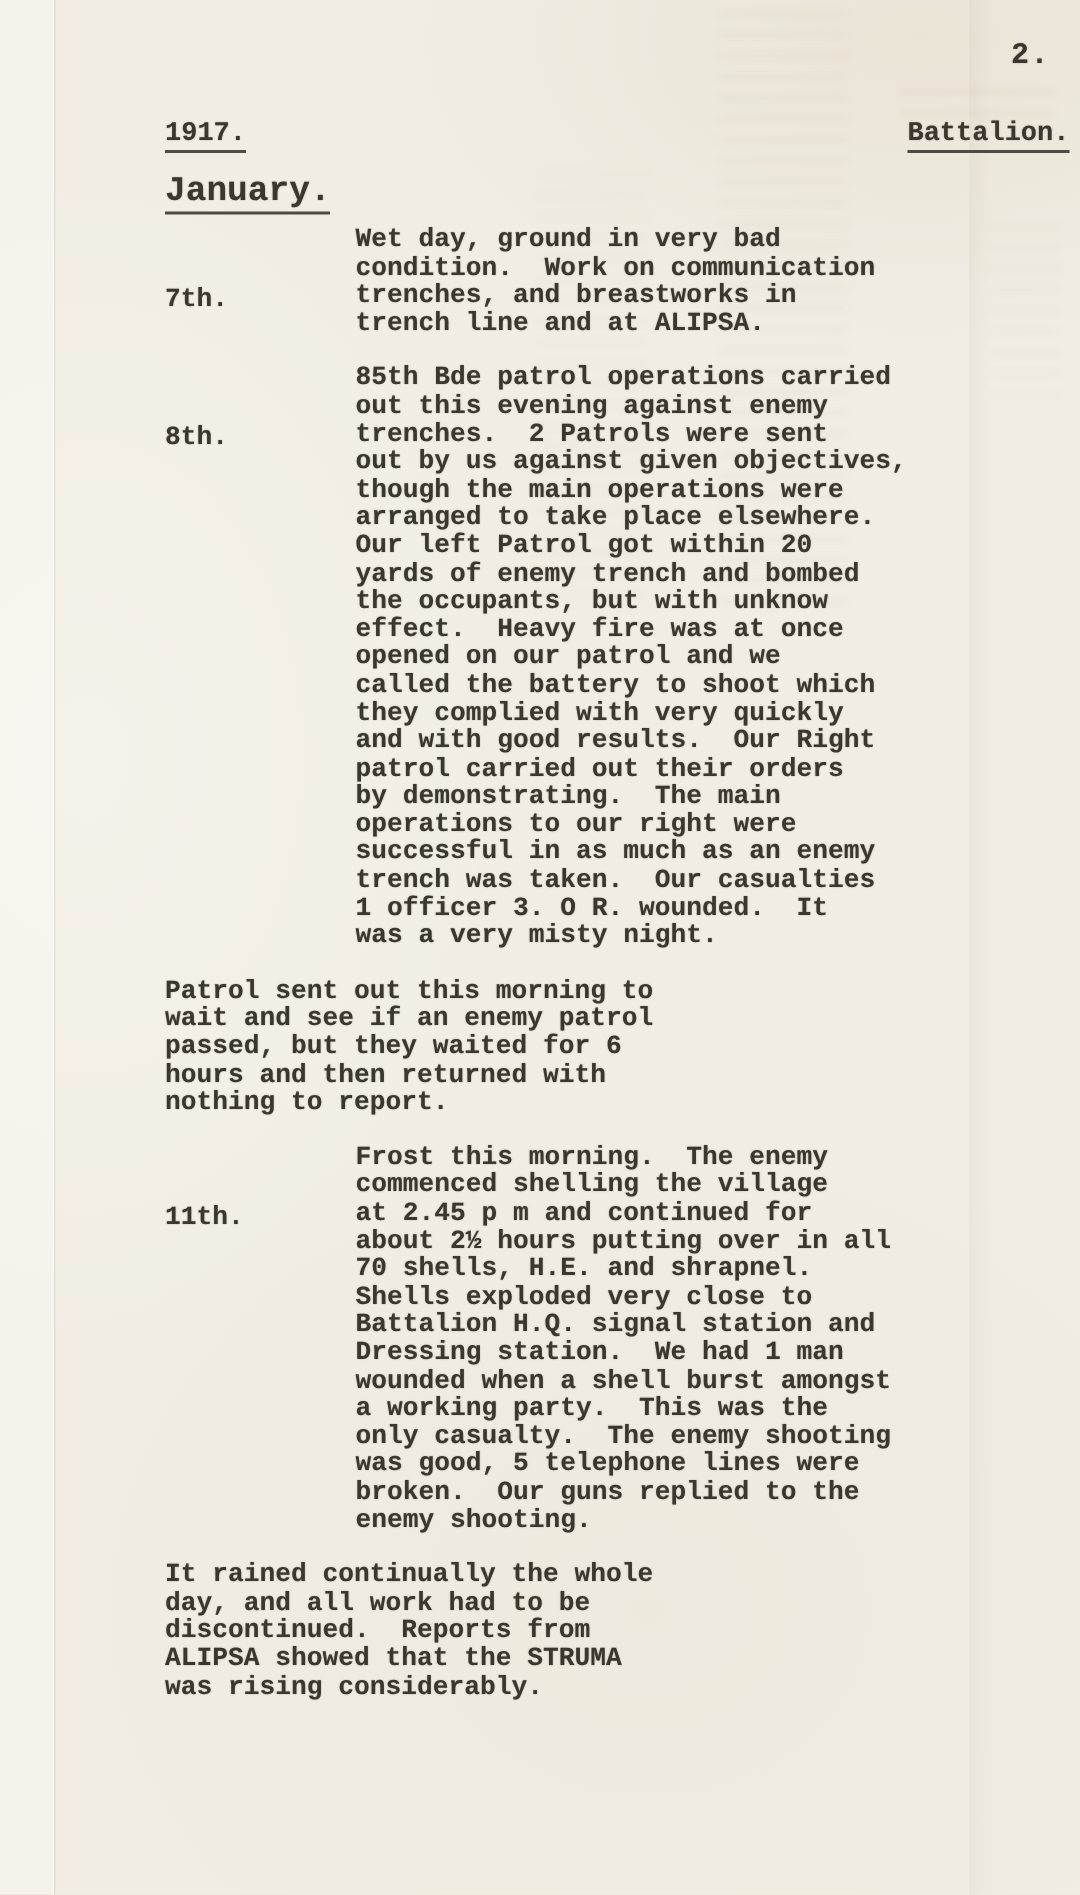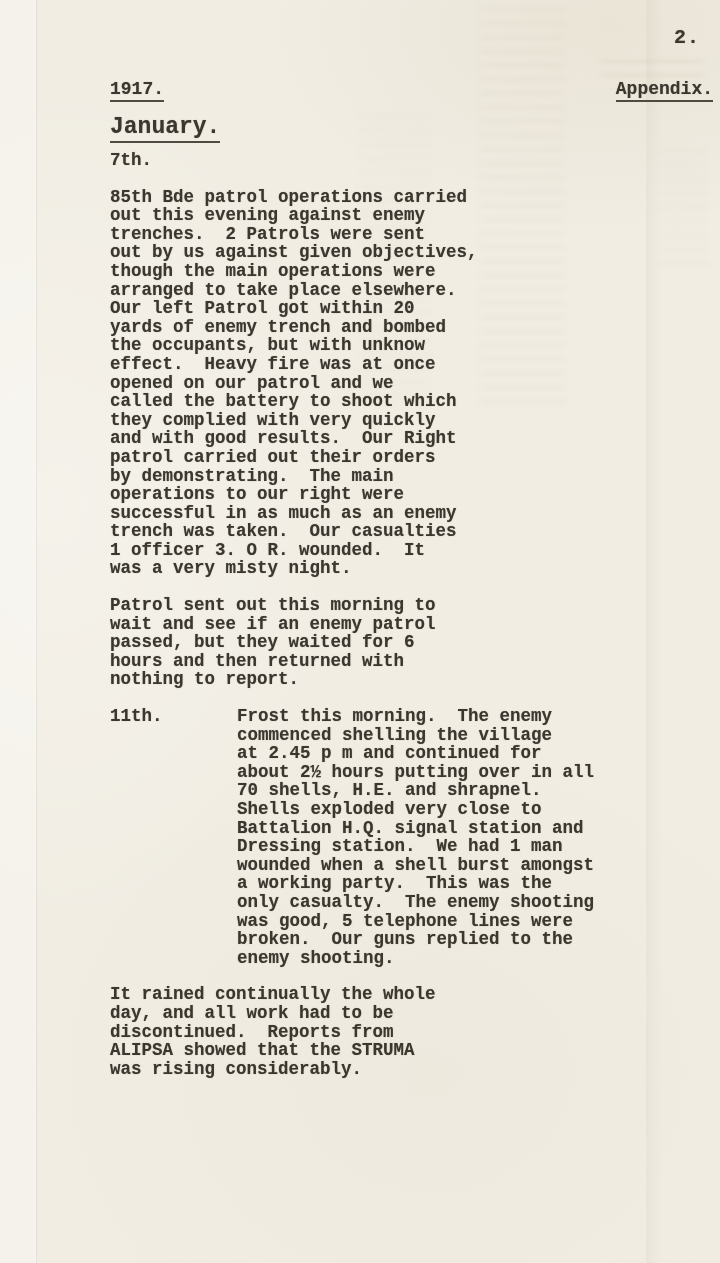--- a/index.html
+++ b/index.html
@@ -58,51 +58,56 @@
   }
   .month-heading {
     position:absolute; top:114px; left:110px;
     font-size:23px;
   }
   .entries {
     position:absolute; top:151px; left:110px; width:545px;
     font-size:17.5px; line-height:18.6px;
   }
   .entry { display:flex; margin-bottom:18px; }
-  .entry .day { width:127px; flex:none; }
+  .entry .day { width:127px; flex:none;margin-top:40px; }
   .entry .text { flex:1; white-space:pre-wrap; }
 </style>
 </head>
 <body>
 
 <div class="page">
 
   <div class="crease-left"></div>
   <div class="band-right"></div>
   <div class="ghost g1"></div>
   <div class="ghost g2"></div>
   <div class="ghost g3"></div>
   <div class="ghost g4"></div>
 
   <div class="page-number">2.</div>
 
   <div class="header-row">
     <span class="underline">1917.</span>
-    <span class="underline">Appendix.</span>
+    <span class="underline">Battalion.</span>
   </div>
 
   <div class="month-heading">
     <span class="underline">January.</span>
   </div>
 
   <div class="entries">
       <div class="entry">
         <div class="day">7th.</div>
+        <div class="text">Wet day, ground in very bad
+condition.  Work on communication
+trenches, and breastworks in
+trench line and at ALIPSA.</div>
       </div>
       <div class="entry">
+        <div class="day">8th.</div>
         <div class="text">85th Bde patrol operations carried
 out this evening against enemy
 trenches.  2 Patrols were sent
 out by us against given objectives,
 though the main operations were
 arranged to take place elsewhere.
 Our left Patrol got within 20
 yards of enemy trench and bombed
 the occupants, but with unknow
 effect.  Heavy fire was at once

